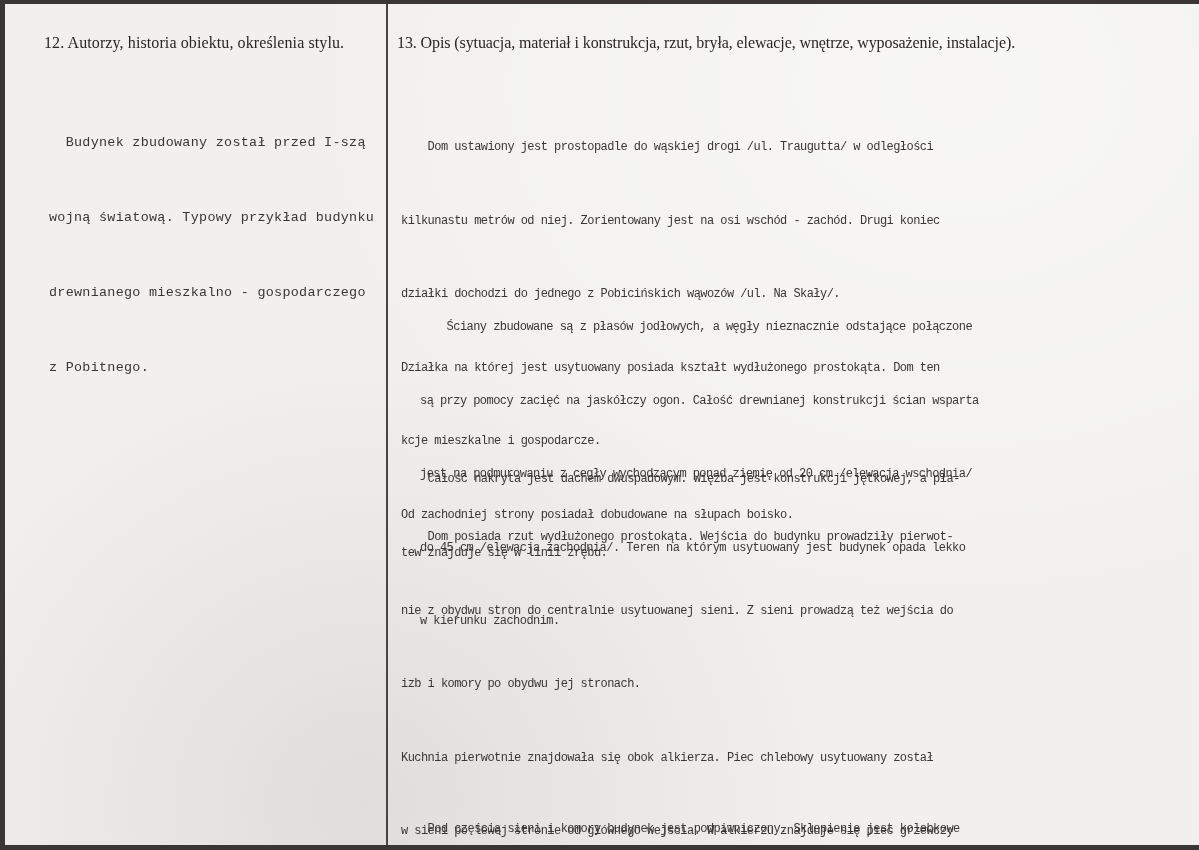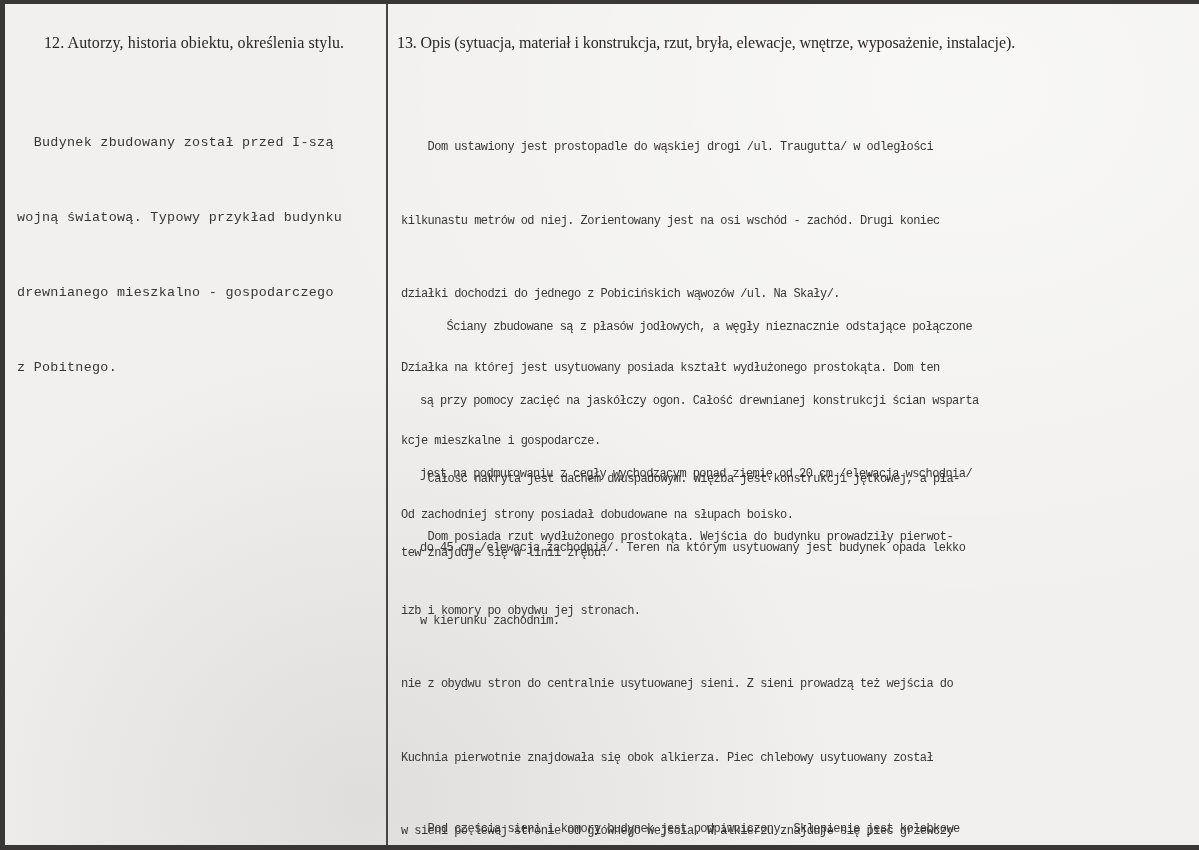--- a/index.html
+++ b/index.html
@@ -56,20 +56,21 @@
     .col-left .section-heading { left: 39px; }
     .col-right .section-heading { left: 9px; letter-spacing: -0.1px; }
     .typed {
       position: absolute;
       font-family: "Liberation Mono", "DejaVu Sans Mono", monospace;
       color: #3a3536;
       font-size: 13.4px;
       line-height: 25.5px;
       white-space: pre;
       letter-spacing: -0.35px;
+      margin-left: 32px;
     }
     .col-left .typed {
       left: 12px;
       top: 76px;
       font-size: 13.4px;
       line-height: 25px;
       letter-spacing: 0.3px;
     }
     .col-right .para {
       position: absolute;
@@ -120,22 +121,22 @@
       <span class="line">w kierunku zachodnim.</span>
     </div>
 
     <div class="para" style="top:414px;">
       <span class="line">    Całość nakryta jest dachem dwuspadowym. Więźba jest konstrukcji jętkowej, a pła-</span>
       <span class="line">tew znajduje się w linii zrębu.</span>
     </div>
 
     <div class="para" style="top:472px;">
       <span class="line">    Dom posiada rzut wydłużonego prostokąta. Wejścia do budynku prowadziły pierwot-</span>
+      <span class="line">nie z obydwu stron do centralnie usytuowanej sieni. Z sieni prowadzą też wejścia do</span>
       <span class="line">izb i komory po obydwu jej stronach.</span>
-      <span class="line">nie z obydwu stron do centralnie usytuowanej sieni. Z sieni prowadzą też wejścia do</span>
       <span class="line">Kuchnia pierwotnie znajdowała się obok alkierza. Piec chlebowy usytuowany został</span>
       <span class="line">w sieni po lewej stronie od głównego wejścia. W alkierzu znajduje się piec grzewczy</span>
       
       
       
       
       
       
     </div>
 

